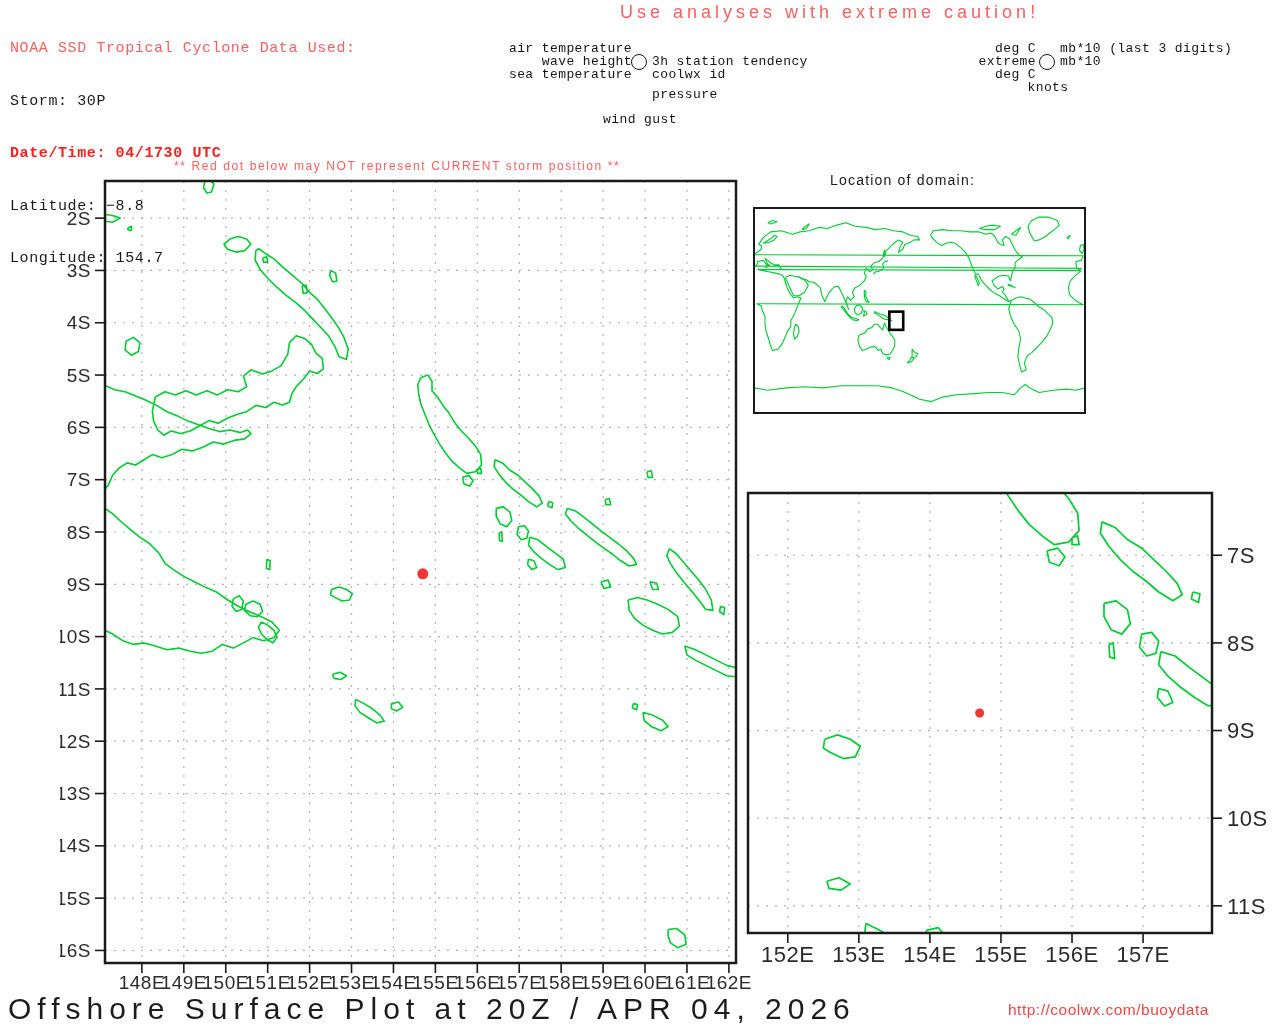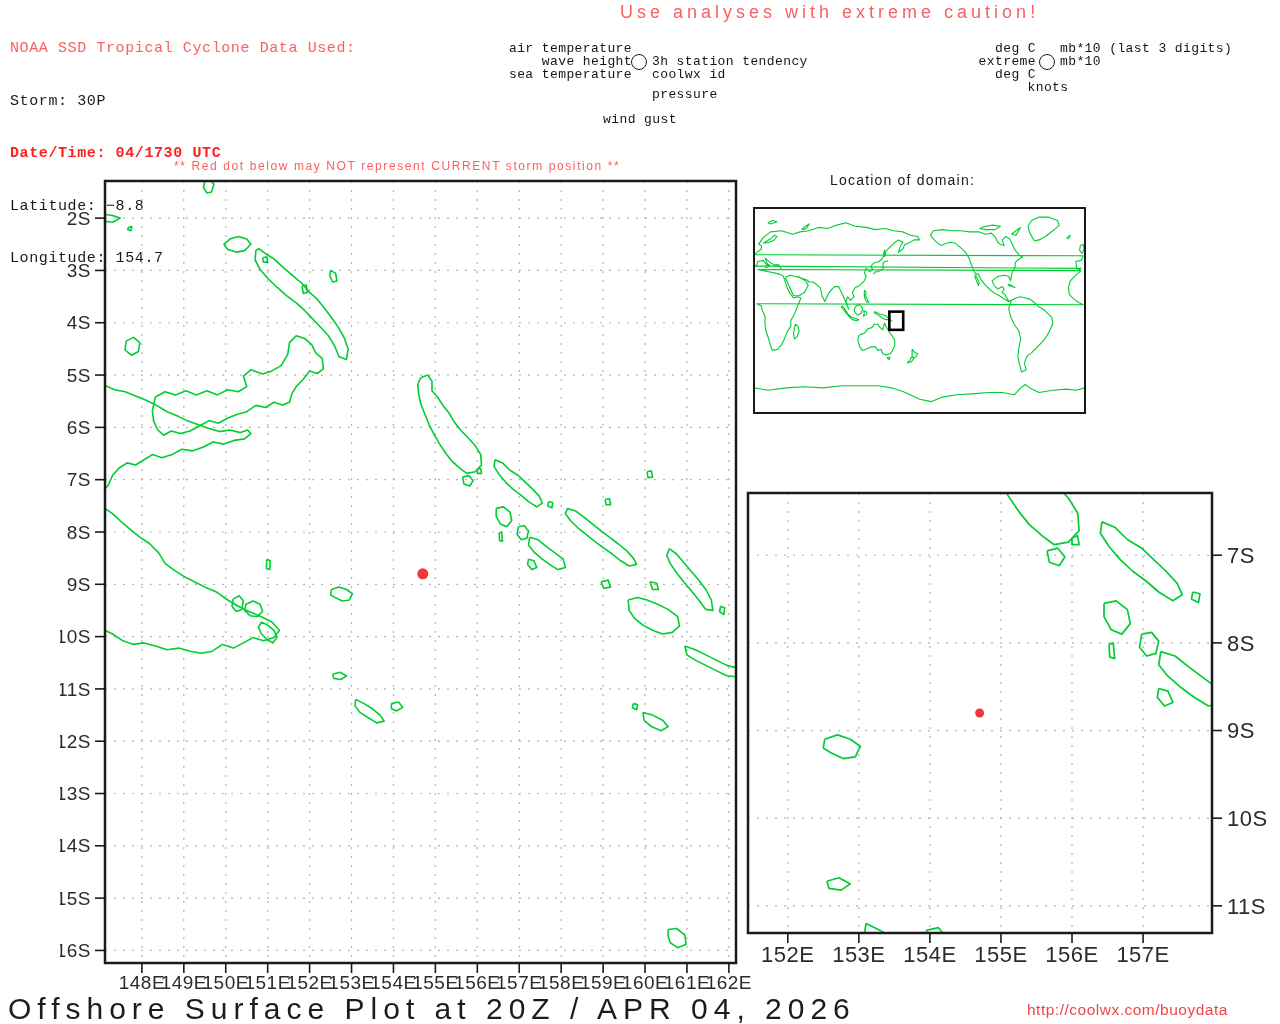--- a/index.html
+++ b/index.html
@@ -11,21 +11,21 @@
   .c-salmon{color:#fa6060;}
   .c-boldred{color:#ff1f1f;font-weight:bold;}
   #caution-banner{left:620px;top:2px;font-size:18px;letter-spacing:4px;color:#fa6060;white-space:nowrap;}
   .legend-text{font-size:13px;letter-spacing:.4px;color:#151515;white-space:nowrap;font-family:Liberation Mono, monospace;}
   .leg-right{width:200px;text-align:right;}
   .leg-center{width:200px;text-align:center;}
   .model-circle{width:14px;height:14px;border:1.6px solid #1a1a1a;border-radius:50%;background:#fff;}
   #storm-warning{left:174px;top:143px;font-size:12px;letter-spacing:1.6px;color:#fa6060;white-space:nowrap;margin-top:16px;}
   #inset-title{left:782px;top:172px;font-size:14px;letter-spacing:1.2px;color:#1a1a1a;white-space:nowrap;margin-left:48px;}
   #footer-title{left:8px;top:992px;font-size:30px;letter-spacing:6px;color:#1c1c1c;white-space:nowrap;}
-  #footer-url{left:1008px;top:1001px;font-size:15.5px;letter-spacing:.5px;color:#ee4747;white-space:nowrap;text-decoration:none;cursor:pointer;margin-left:19px;}
+  #footer-url{left:1008px;top:1001px;font-size:15.5px;letter-spacing:.5px;color:#ee4747;white-space:nowrap;text-decoration:none;cursor:pointer;}
   svg{display:block;}
   svg text{font-family:"Liberation Sans","DejaVu Sans",sans-serif;fill:#2b2b2b;letter-spacing:.5px;}
 </style>
 </head>
 <body>
 
 <div id="info-block" class="abs">
   <span class="info-line c-salmon">NOAA SSD Tropical Cyclone Data Used:</span>
   <span class="info-line">Storm: 30P</span>
   <span class="info-line c-boldred">Date/Time: 04/1730 UTC</span>

